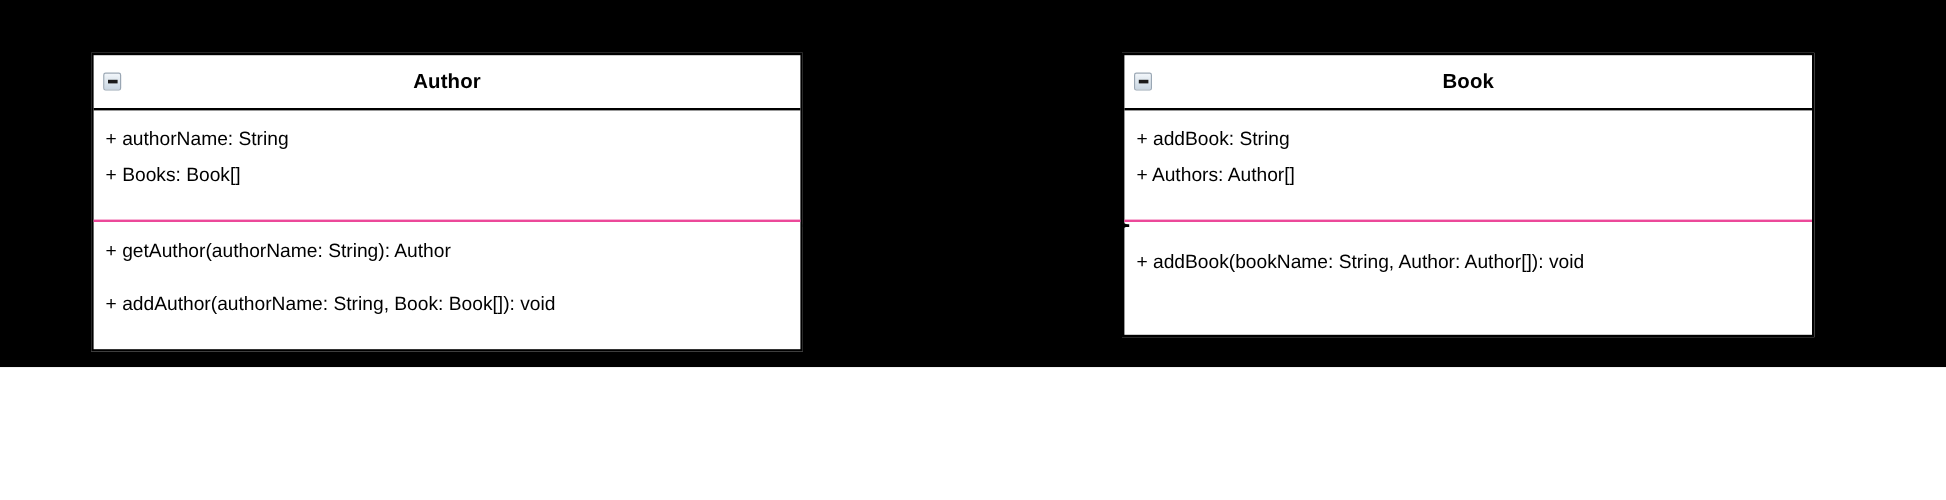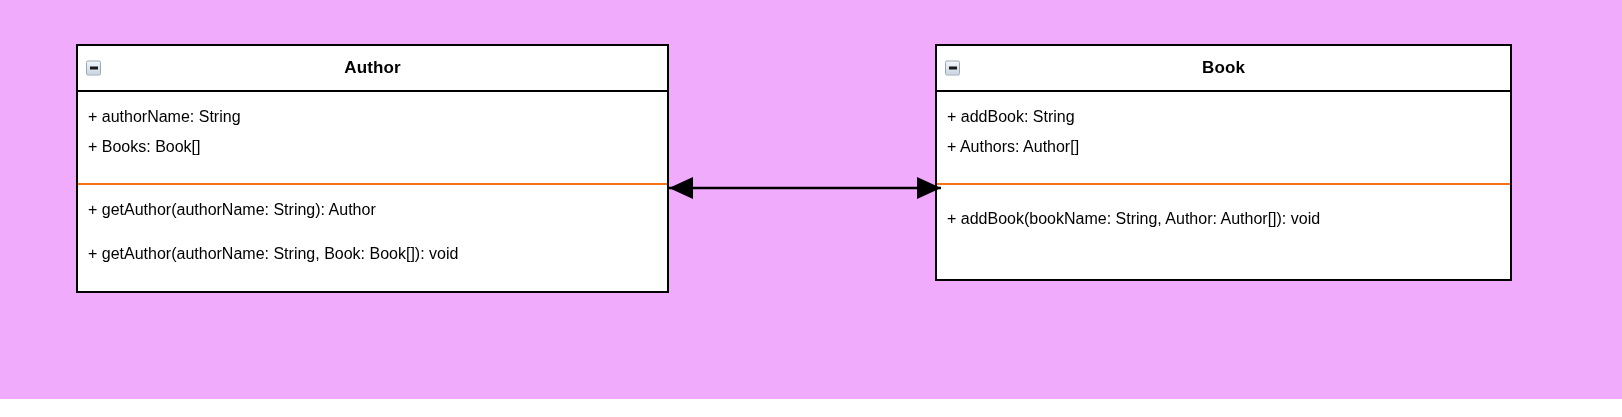--- a/index.html
+++ b/index.html
@@ -8,22 +8,22 @@
     padding: 0;
     background: #ffffff;
   }
   body {
     font-family: "Liberation Sans", sans-serif;
     color: #000000;
   }
   #canvas {
     position: relative;
     width: 1622px;
-    height: 399px;
-    background: #f0abfc;
+    height: 306px;
+    background: #000000;
     overflow: hidden;
   }
 
   
   .uml-class {
     position: absolute;
     background: #ffffff;
     border: 2px solid #000000;
     box-sizing: border-box;
   }
@@ -64,21 +64,21 @@
     width: 8px;
     height: 3px;
     background: #1a1a1a;
   }
 
   .uml-compartment {
     box-sizing: border-box;
     padding: 10px 0 10px 0;
   }
   .uml-compartment.attributes {
-    border-bottom: 2px solid #f97316;
+    border-bottom: 2px solid #ec4899;
   }
   .uml-member {
     font-size: 16px;
     line-height: 1.0;
     color: #000000;
     padding: 7px 8px 7px 10px;
     white-space: nowrap;
   }
 
   
@@ -101,21 +101,21 @@
       <span class="uml-title">Author</span>
     </div>
 
     <div class="uml-compartment attributes" style="height:93px;">
       <div class="uml-member">+ authorName: String</div>
       <div class="uml-member">+ Books: Book[]</div>
     </div>
 
     <div class="uml-compartment methods" style="height:106px;">
       <div class="uml-member">+ getAuthor(authorName: String): Author</div>
-      <div class="uml-member" style="padding-top:21px;">+ getAuthor(authorName: String, Book: Book[]): void</div>
+      <div class="uml-member" style="padding-top:21px;">+ addAuthor(authorName: String, Book: Book[]): void</div>
     </div>
   </div>
 
   <div class="uml-class" id="class-book" style="left:935px; top:44px; width:577px; height:237px;">
 
     <div class="uml-header">
       <span class="collapse-icon">
         <span class="bar"></span>
       </span>
       <span class="uml-title">Book</span>

